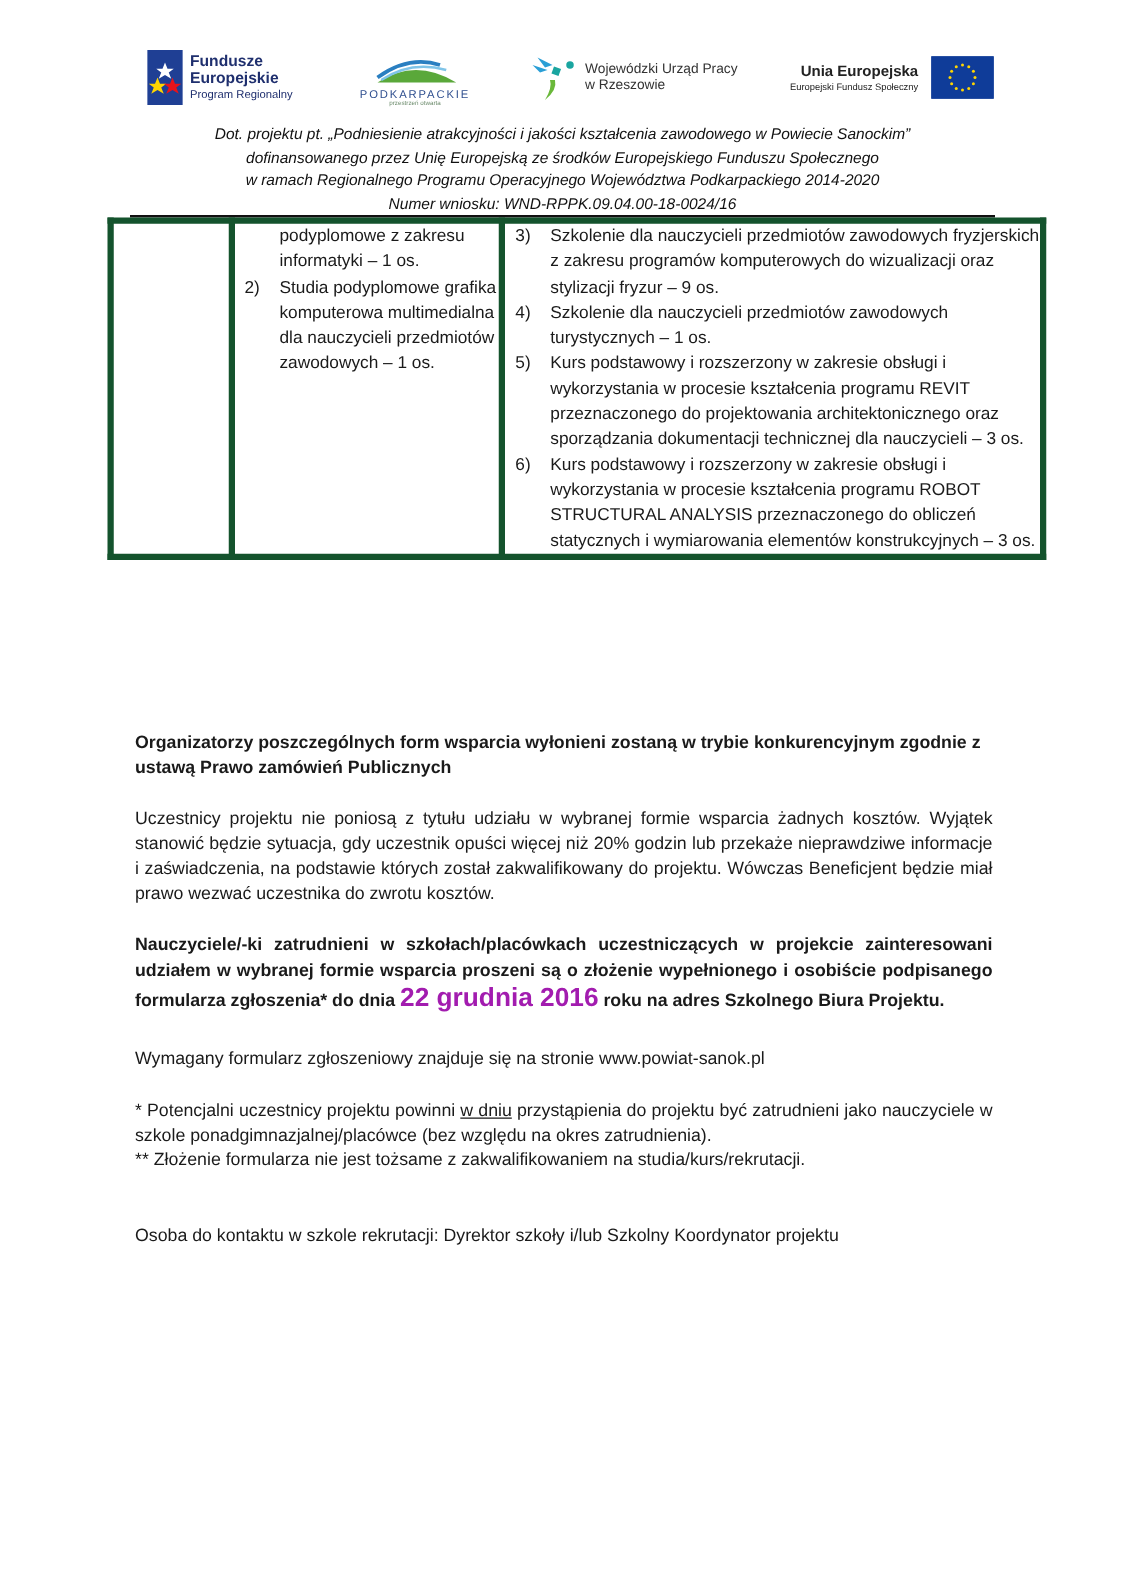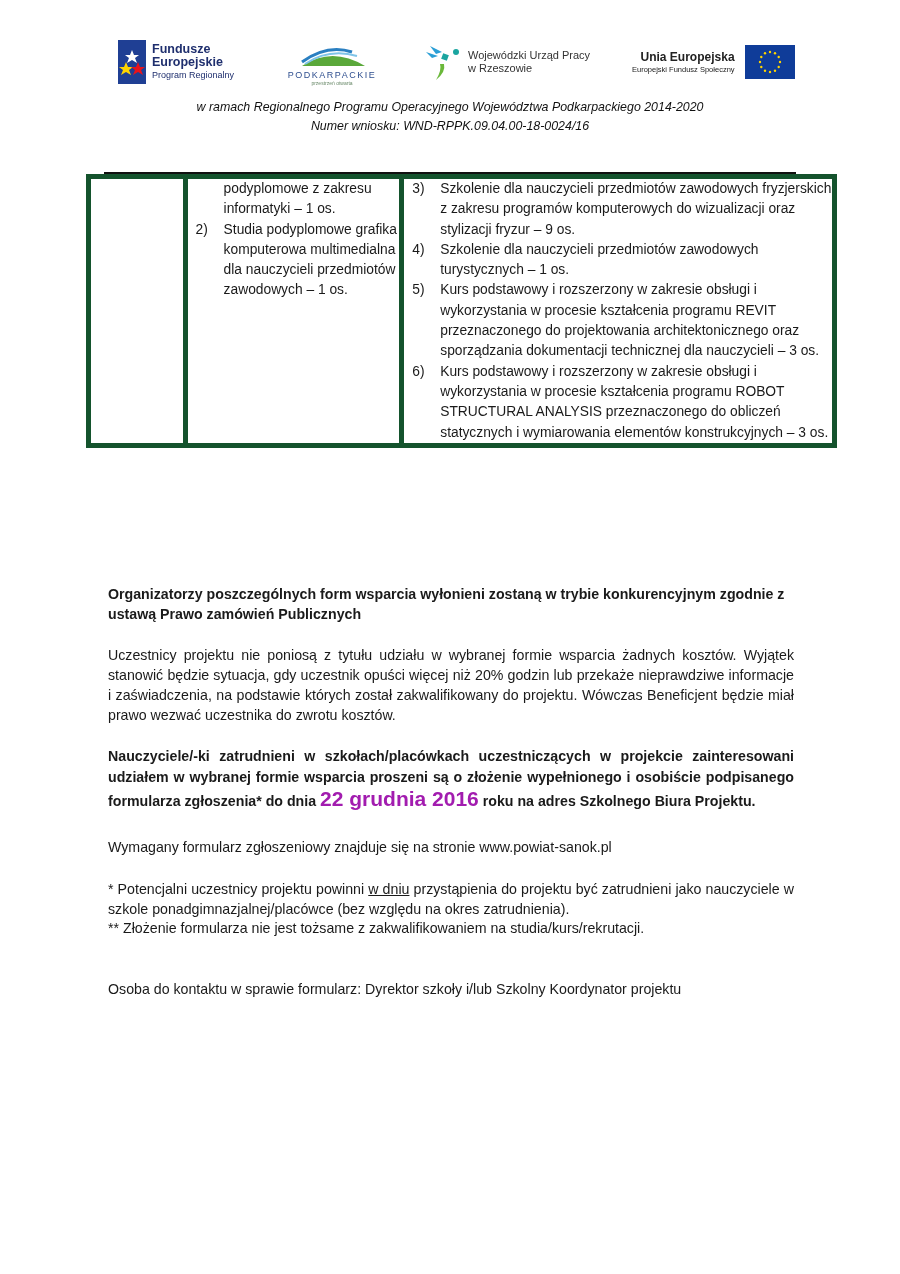--- a/index.html
+++ b/index.html
@@ -122,20 +122,22 @@
           <circle cx="15" cy="17" r="1.2"></circle>
             <circle cx="16.3" cy="12" r="1.2"></circle>
             <circle cx="20" cy="8.3" r="1.2"></circle>
         </g>
       </svg>
     </div>
   </div>
 </div>
 
 <div class="header-lines">
+  <div>Dot. projektu pt. „Podniesienie atrakcyjności i jakości kształcenia zawodowego w Powiecie Sanockim”</div>
+  <div>dofinansowanego przez Unię Europejską ze środków Europejskiego Funduszu Społecznego</div>
   <div>w ramach Regionalnego Programu Operacyjnego Województwa Podkarpackiego 2014-2020</div>
   <div>Numer wniosku: WND-RPPK.09.04.00-18-0024/16</div>
 </div>
 <div class="header-rule"></div>
 
 <table class="main">
   <tbody>
       <tr class="row1">
     <td class="c1"></td>
     <td class="c2">
@@ -180,13 +182,13 @@
 </div>
 
 <div class="para" style="top:837px;">Wymagany formularz zgłoszeniowy znajduje się  na stronie www.powiat-sanok.pl</div>
 
 <div class="para justify" style="top:879px;">
   <span>* Potencjalni uczestnicy projektu powinni </span><span class="u">w dniu</span><span> przystąpienia do projektu być zatrudnieni jako nauczyciele w szkole ponadgimnazjalnej/placówce (bez względu na okres zatrudnienia).</span>
 </div>
 
 <div class="para" style="top:918px;">** Złożenie formularza nie jest tożsame z zakwalifikowaniem na studia/kurs/rekrutacji.</div>
 
-<div class="para" style="top:979px;">Osoba do kontaktu w sprawie formularz: Dyrektor szkoły i/lub Szkolny Koordynator projektu</div>
+<div class="para" style="top:979px;">Osoba do kontaktu w szkole rekrutacji: Dyrektor szkoły i/lub Szkolny Koordynator projektu</div>
 
 </body></html>

